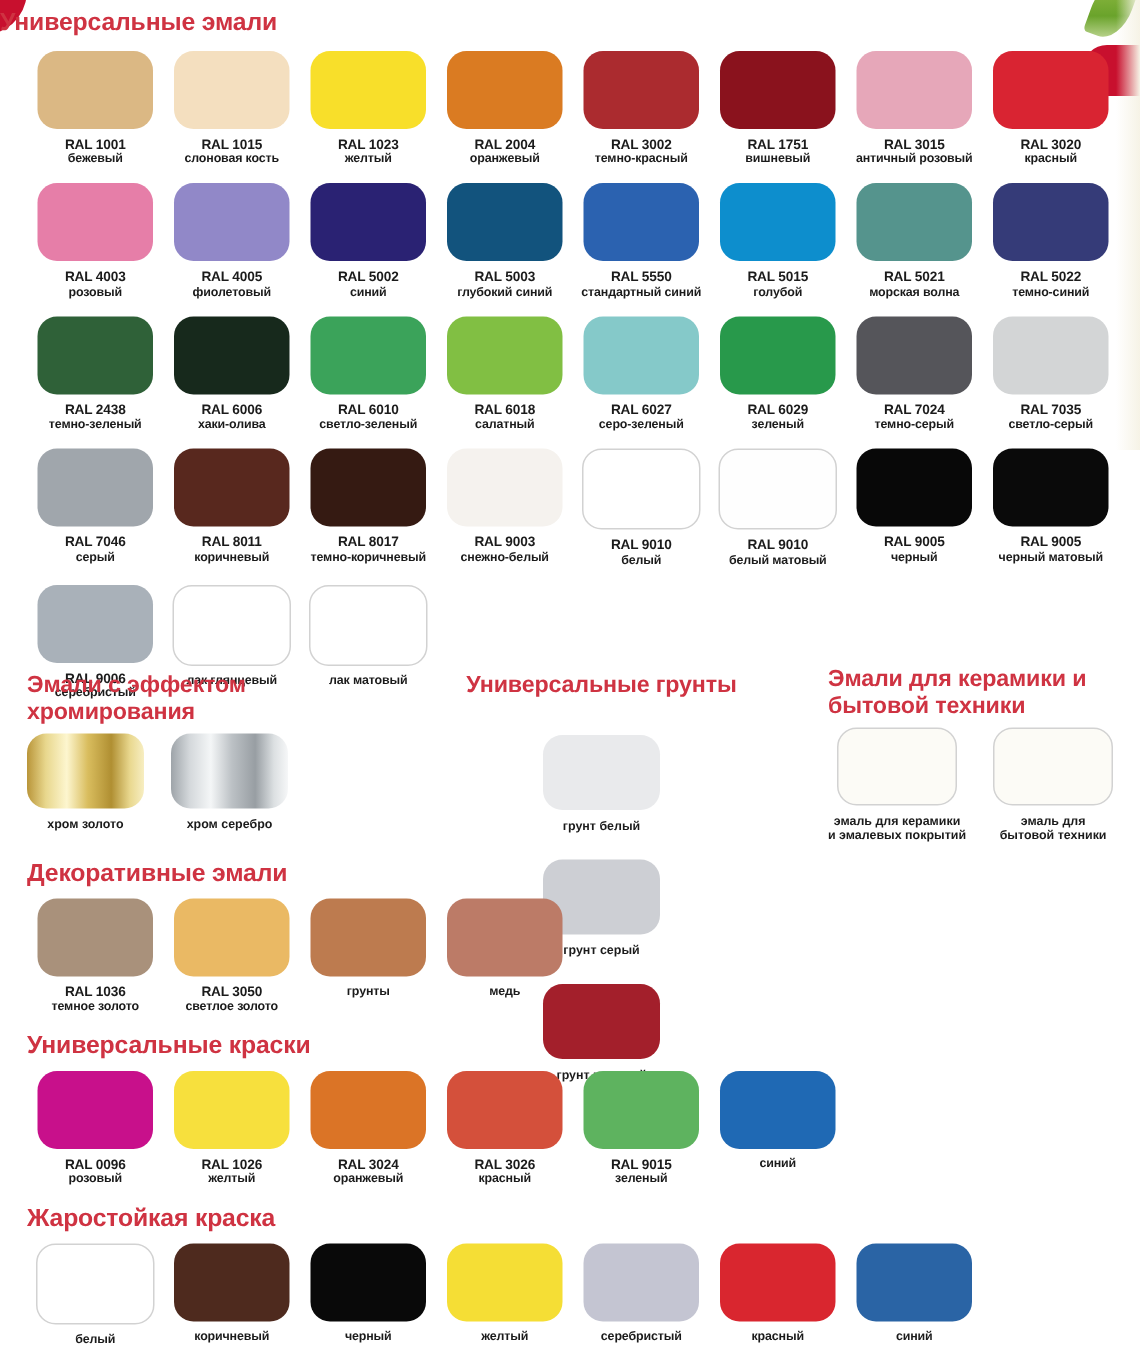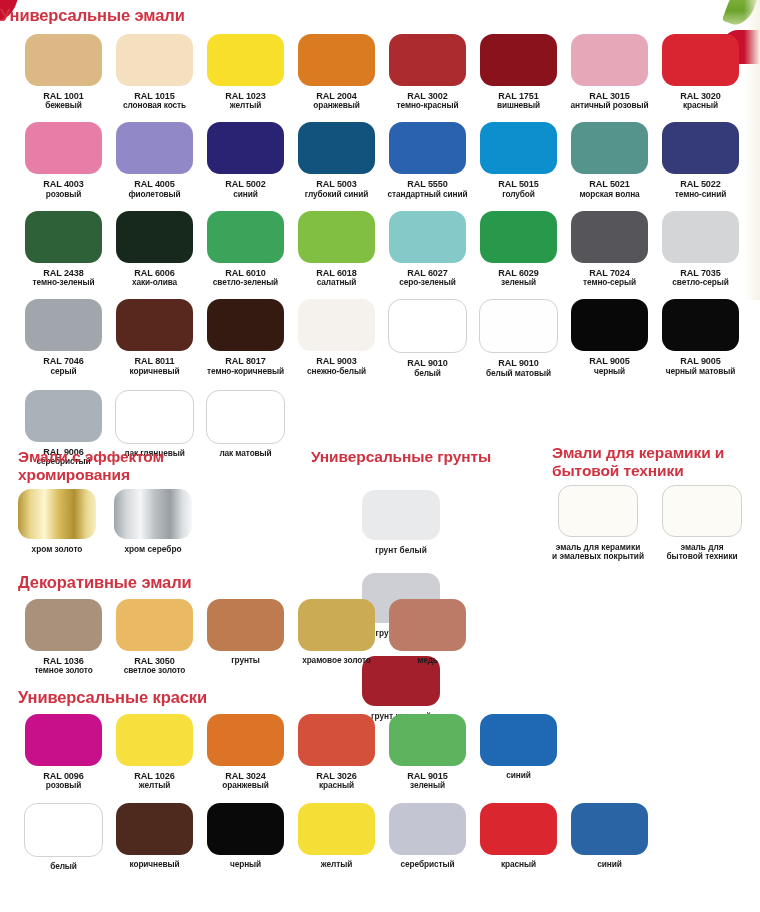--- a/index.html
+++ b/index.html
@@ -350,24 +350,20 @@
         </div>
         <div class="cell">
           <div class="swatch" style="background: rgb(234, 185, 100);"></div>
           <div class="caption"><span class="ral">RAL 3050</span>светлое золото</div>
         </div>
         <div class="cell">
           <div class="swatch" style="background: rgb(189, 123, 79);"></div>
           <div class="caption">грунты</div>
         </div>
         <div class="cell">
-          <div class="swatch" style="background: rgb(203, 171, 84);"></div>
-          <div class="caption">храмовое золото</div>
-        </div>
-        <div class="cell">
           <div class="swatch" style="background: rgb(188, 123, 103);"></div>
           <div class="caption">медь</div>
         </div>
       </div>
   </div>
 
   <div class="lower" style="top:688px;">
     <h2 class="section-title">Универсальные краски</h2>
     <div class="grid" id="grid-fluorescent">
         <div class="cell">
@@ -391,20 +387,21 @@
           <div class="caption"><span class="ral">RAL 9015</span>зеленый</div>
         </div>
         <div class="cell">
           <div class="swatch" style="background: rgb(31, 105, 180);"></div>
           <div class="caption">синий</div>
         </div>
       </div>
   </div>
 
   <div class="lower" style="top:803px;">
+    <h2 class="section-title">Жаростойкая краска</h2>
     <div class="grid" id="grid-heatresistant">
         <div class="cell">
           <div class="swatch outline" style="background: rgb(255, 255, 255);"></div>
           <div class="caption">белый</div>
         </div>
         <div class="cell">
           <div class="swatch" style="background: rgb(78, 42, 30);"></div>
           <div class="caption">коричневый</div>
         </div>
         <div class="cell">

